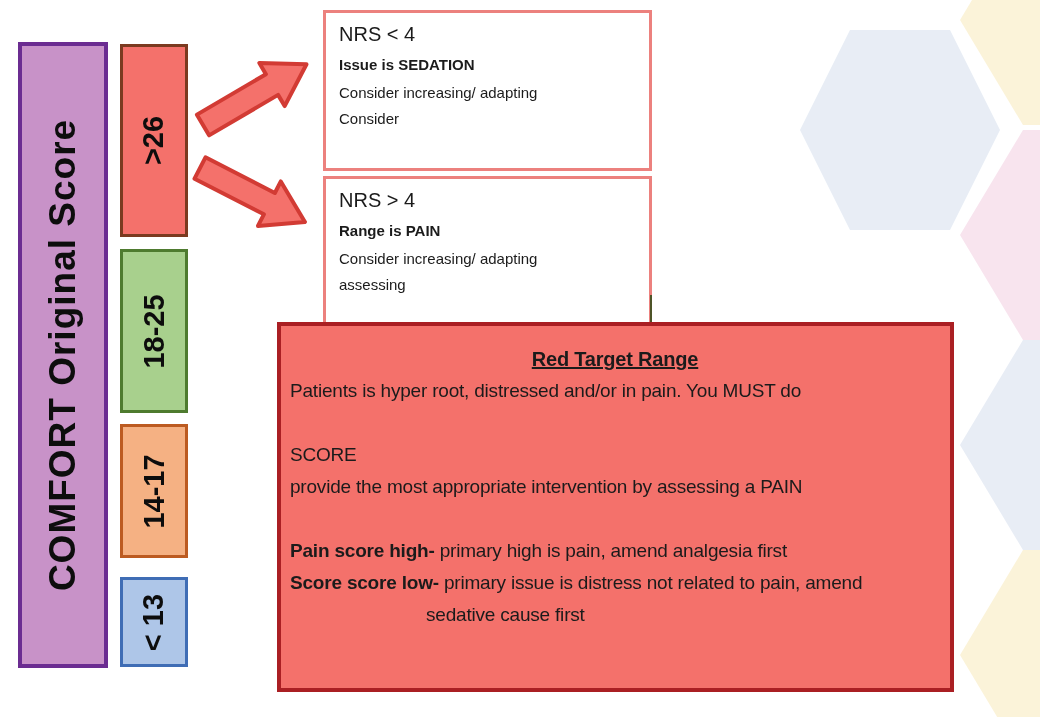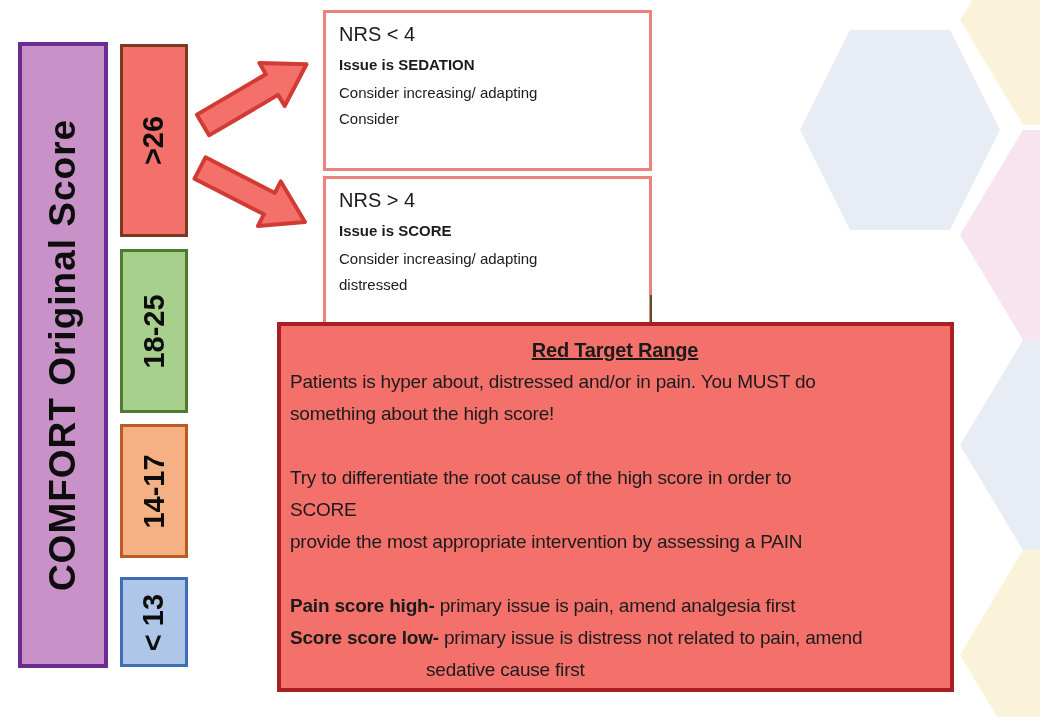--- a/index.html
+++ b/index.html
@@ -87,21 +87,21 @@
     background: #4e5428;
   }
 
   
   .red-target {
     position: absolute;
     left: 277px; top: 322px;
     width: 677px; height: 370px;
     background: #f4716b;
     border: 4px solid #aa1f23;
-    padding: 8px 10px 0 9px;
+    padding: 17px 10px 0 9px;
     color: #1b1b1b;
     font-size: 19px;
     letter-spacing: -0.2px;
   }
   .rt-title {
     text-align: center;
     font-weight: bold;
     text-decoration: underline;
     font-size: 20px;
     line-height: 32px;
@@ -162,34 +162,32 @@
 
   <div class="nrs-box nrs-box-1">
     <div class="nrs-line">NRS &lt; 4</div>
     <div class="issue-line">Issue is SEDATION</div>
     <div class="advice-line">Consider increasing/ adapting</div>
     <div class="advice-line">Consider</div>
   </div>
 
   <div class="nrs-box nrs-box-2">
     <div class="nrs-line">NRS &gt; 4</div>
-    <div class="issue-line">Issue is SCORE</div>
+    <div class="issue-line">Range is PAIN</div>
     <div class="advice-line">Consider increasing/ adapting</div>
-    <div class="advice-line">distressed</div>
+    <div class="advice-line">assessing</div>
   </div>
 
   <div class="connector"></div>
 
   <div class="red-target">
     <div class="rt-title">Red Target Range</div>
-    <div class="rt-line">Patients is hyper about, distressed and/or in pain. You MUST do</div>
-    <div class="rt-line">something about the high score!</div>
+    <div class="rt-line">Patients is hyper root, distressed and/or in pain. You MUST do</div>
     <div class="rt-spacer"></div>
-    <div class="rt-line">Try to differentiate the root cause of the high score in order to</div>
     <div class="rt-line">SCORE</div>
     <div class="rt-line">provide the most appropriate intervention by assessing a PAIN</div>
     <div class="rt-spacer"></div>
-    <div class="rt-line"><span class="rt-bold">Pain score high-</span><span> primary issue is pain, amend analgesia first</span></div>
+    <div class="rt-line"><span class="rt-bold">Pain score high-</span><span> primary high is pain, amend analgesia first</span></div>
     <div class="rt-line"><span class="rt-bold">Score score low-</span><span> primary issue is distress not related to pain, amend</span></div>
     <div class="rt-line rt-indent">sedative cause first</div>
   </div>
 
 </div>
 
 </body></html>

